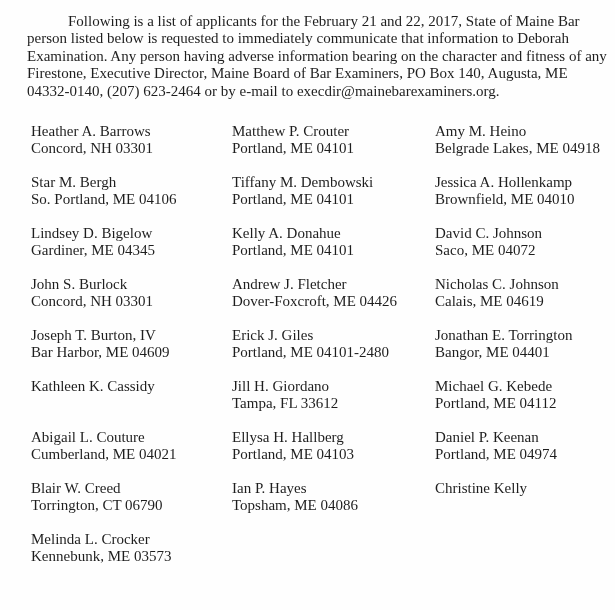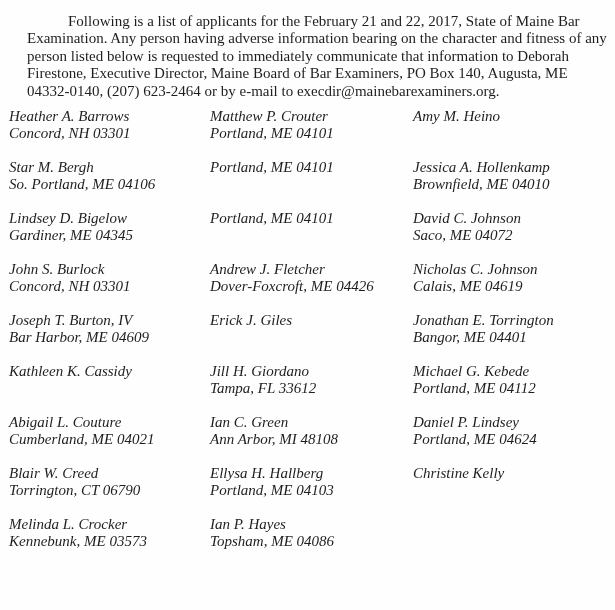--- a/index.html
+++ b/index.html
@@ -26,43 +26,42 @@
   }
   .intro .line {
     white-space: nowrap;
   }
   .intro .line.first {
     text-indent: 41px;
   }
   .applicant-grid {
     display: grid;
     grid-template-columns: 201px 203px auto;
-    padding-left: 9px;
-    margin-top: 8px;
-    font-style: italic;
+    padding-left: 31px;
+    margin-top: 23px;
   }
   .entry {
     height: 34px;
     margin-bottom: 17px;
     line-height: 17px;
     white-space: nowrap;
   }
   .entry .name, .entry .location {
     display: block;
   }
 </style>
 </head>
 <body>
 
 <div class="page">
 
   <div class="intro">
     <div class="line first">Following is a list of applicants for the February 21 and 22, 2017, State of Maine Bar</div>
+    <div class="line">person listed below is requested to immediately communicate that information to Deborah</div>
     <div class="line">Examination. Any person having adverse information bearing on the character and fitness of any</div>
-    <div class="line">person listed below is requested to immediately communicate that information to Deborah</div>
     <div class="line">Firestone, Executive Director, Maine Board of Bar Examiners, PO Box 140, Augusta, ME</div>
     <div class="line">04332-0140, (207) 623-2464 or by e-mail to execdir@mainebarexaminers.org.</div>
   </div>
 
   <div class="applicant-grid">
 
     <div class="col">
       <div class="entry">
         <span class="name">Heather A. Barrows</span>
         <span class="location">Concord, NH 03301</span>
@@ -99,53 +98,53 @@
         <span class="location">Kennebunk, ME 03573</span>
       </div>
     </div>
 
     <div class="col">
       <div class="entry">
         <span class="name">Matthew P. Crouter</span>
         <span class="location">Portland, ME 04101</span>
       </div>
       <div class="entry">
+        <span class="name">Tiffany M. Dembowski</span>
         <span class="location">Portland, ME 04101</span>
       </div>
       <div class="entry">
+        <span class="name">Kelly A. Donahue</span>
         <span class="location">Portland, ME 04101</span>
       </div>
       <div class="entry">
         <span class="name">Andrew J. Fletcher</span>
         <span class="location">Dover-Foxcroft, ME 04426</span>
       </div>
       <div class="entry">
         <span class="name">Erick J. Giles</span>
+        <span class="location">Portland, ME 04101-2480</span>
       </div>
       <div class="entry">
         <span class="name">Jill H. Giordano</span>
         <span class="location">Tampa, FL 33612</span>
-      </div>
-      <div class="entry">
-        <span class="name">Ian C. Green</span>
-        <span class="location">Ann Arbor, MI 48108</span>
       </div>
       <div class="entry">
         <span class="name">Ellysa H. Hallberg</span>
         <span class="location">Portland, ME 04103</span>
       </div>
       <div class="entry">
         <span class="name">Ian P. Hayes</span>
         <span class="location">Topsham, ME 04086</span>
       </div>
     </div>
 
     <div class="col">
       <div class="entry">
         <span class="name">Amy M. Heino</span>
+        <span class="location">Belgrade Lakes, ME 04918</span>
       </div>
       <div class="entry">
         <span class="name">Jessica A. Hollenkamp</span>
         <span class="location">Brownfield, ME 04010</span>
       </div>
       <div class="entry">
         <span class="name">David C. Johnson</span>
         <span class="location">Saco, ME 04072</span>
       </div>
       <div class="entry">
@@ -154,22 +153,22 @@
       </div>
       <div class="entry">
         <span class="name">Jonathan E. Torrington</span>
         <span class="location">Bangor, ME 04401</span>
       </div>
       <div class="entry">
         <span class="name">Michael G. Kebede</span>
         <span class="location">Portland, ME 04112</span>
       </div>
       <div class="entry">
-        <span class="name">Daniel P. Lindsey</span>
-        <span class="location">Portland, ME 04624</span>
+        <span class="name">Daniel P. Keenan</span>
+        <span class="location">Portland, ME 04974</span>
       </div>
       <div class="entry">
         <span class="name">Christine Kelly</span>
       </div>
     </div>
 
   </div>
 </div>
 
 </body></html>

